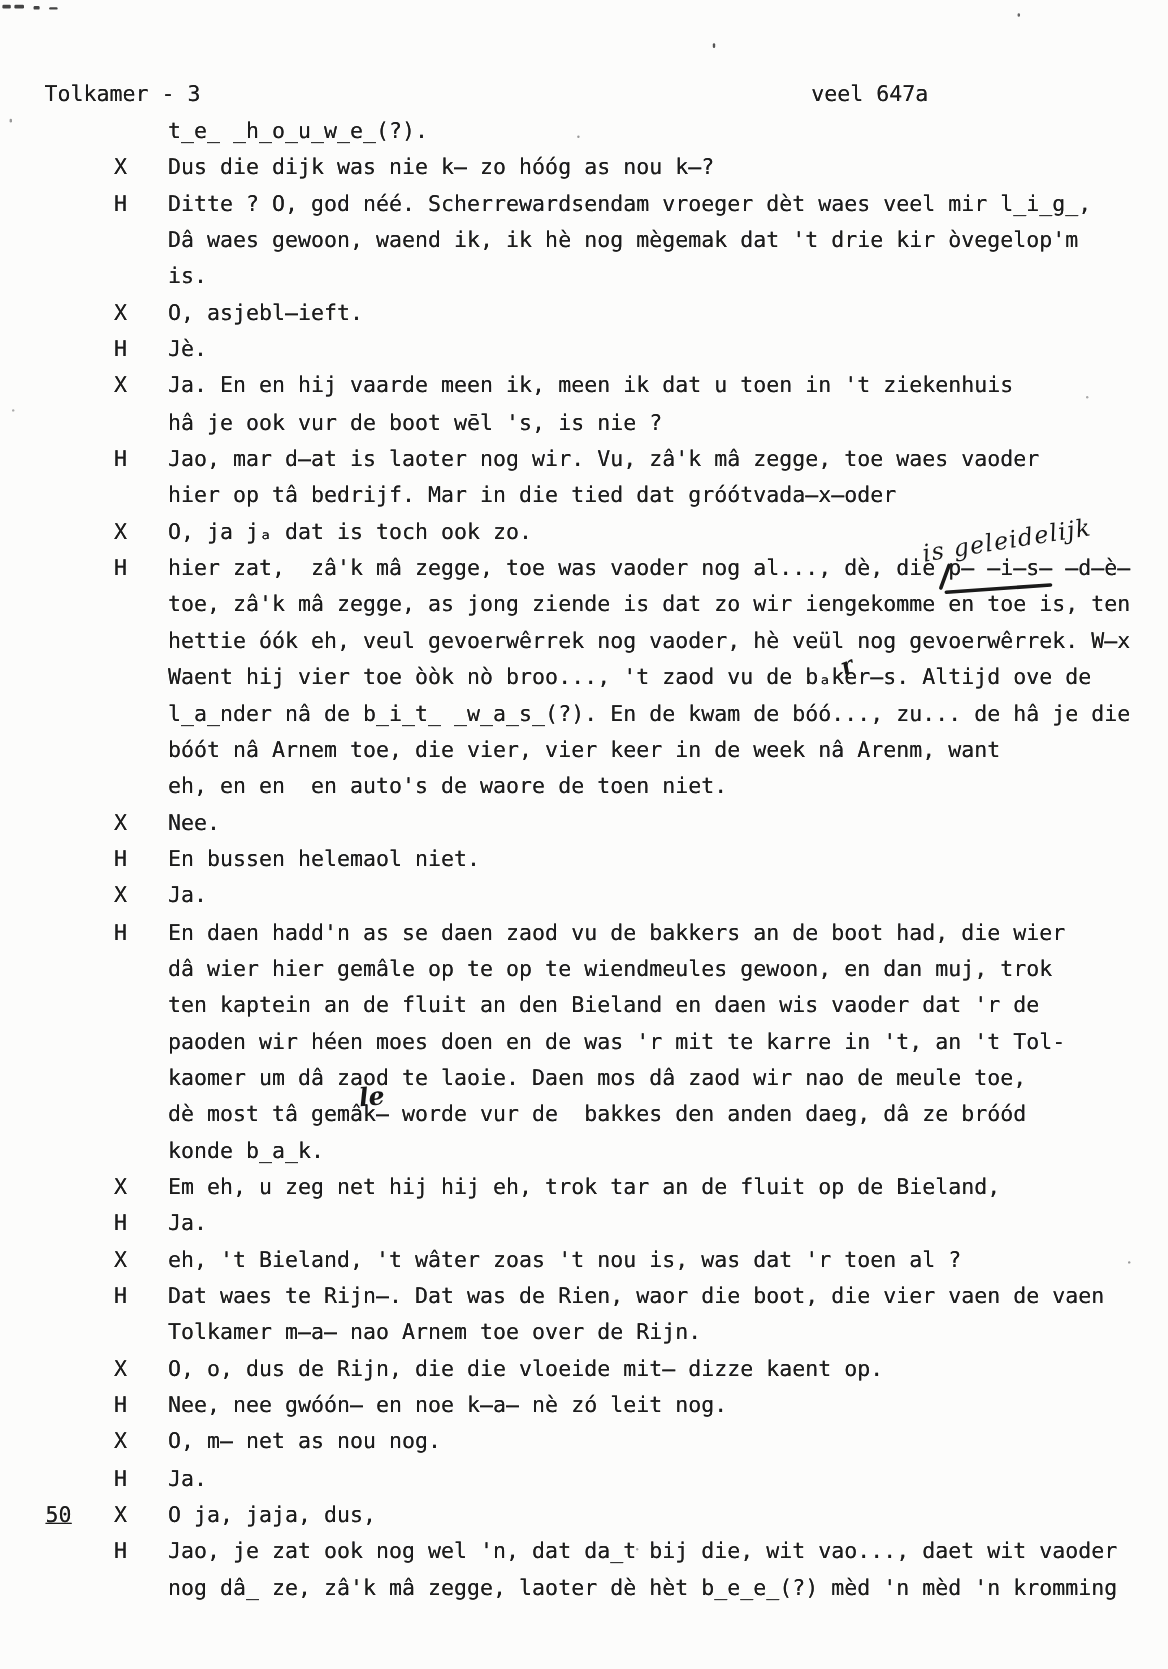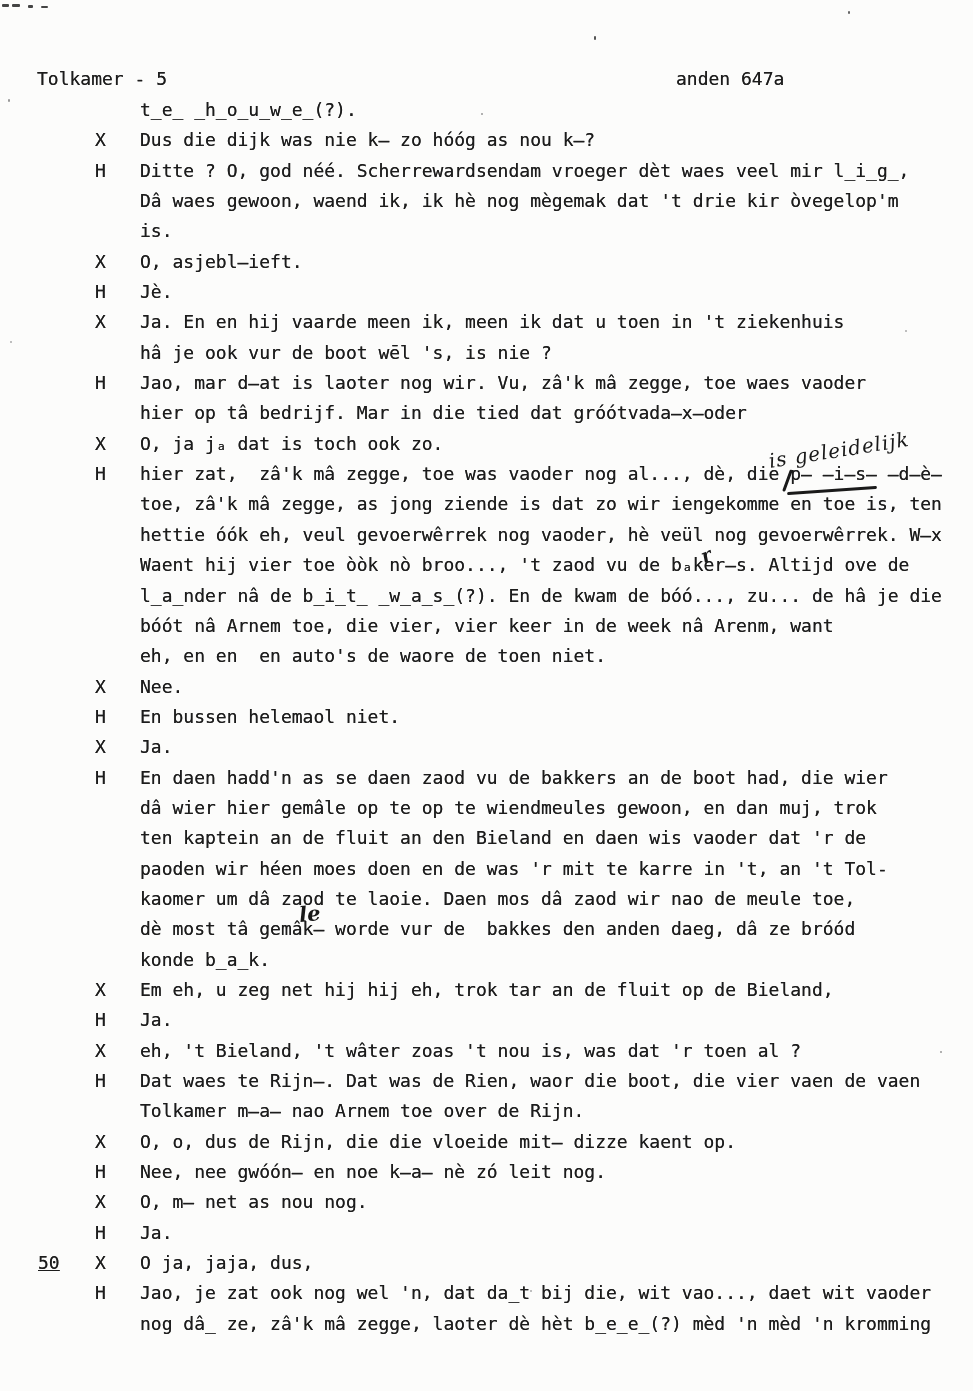--- a/index.html
+++ b/index.html
@@ -71,22 +71,22 @@
   <div class="speck sp4"></div>
   <div class="speck sp5"></div>
   <div class="speck sp6"></div>
   <div class="speck sp7"></div>
   <div class="speck sp8"></div>
   <div class="speck sp9"></div>
   <div class="speck sp10"></div>
   <div class="speck sp11"></div>
   <div class="speck sp12"></div>
 
-  <span class="typed header-left">Tolkamer - 5</span>
-  <span class="typed header-right">anden 647a</span>
+  <span class="typed header-left">Tolkamer - 3</span>
+  <span class="typed header-right">veel 647a</span>
 
   <div id="lines" class="typed"><div class="line"><span class="num"></span><span class="speaker"></span><span class="text">t̲e̲ ̲h̲o̲u̲w̲e̲(?).</span></div><div class="line"><span class="num"></span><span class="speaker">X</span><span class="text">Dus die dijk was nie k̶ zo hóóg as nou k̶?</span></div><div class="line"><span class="num"></span><span class="speaker">H</span><span class="text">Ditte ? O, god néé. Scherrewardsendam vroeger dèt waes veel mir l̲i̲g̲,</span></div><div class="line"><span class="num"></span><span class="speaker"></span><span class="text">Dâ waes gewoon, waend ik, ik hè nog mègemak dat 't drie kir òvegelop'm</span></div><div class="line"><span class="num"></span><span class="speaker"></span><span class="text">is.</span></div><div class="line"><span class="num"></span><span class="speaker">X</span><span class="text">O, asjebl̶ieft.</span></div><div class="line"><span class="num"></span><span class="speaker">H</span><span class="text">Jè.</span></div><div class="line"><span class="num"></span><span class="speaker">X</span><span class="text">Ja. En en hij vaarde meen ik, meen ik dat u toen in 't ziekenhuis</span></div><div class="line"><span class="num"></span><span class="speaker"></span><span class="text">hâ je ook vur de boot wēl 's, is nie ?</span></div><div class="line"><span class="num"></span><span class="speaker">H</span><span class="text">Jao, mar d̶at is laoter nog wir. Vu, zâ'k mâ zegge, toe waes vaoder</span></div><div class="line"><span class="num"></span><span class="speaker"></span><span class="text">hier op tâ bedrijf. Mar in die tied dat gróótvada̶x̶oder</span></div><div class="line"><span class="num"></span><span class="speaker">X</span><span class="text">O, ja jₐ dat is toch ook zo.</span></div><div class="line"><span class="num"></span><span class="speaker">H</span><span class="text">hier zat,  zâ'k mâ zegge, toe was vaoder nog al..., dè, die p̶ ̶i̶s̶ ̶d̶è̶</span></div><div class="line"><span class="num"></span><span class="speaker"></span><span class="text">toe, zâ'k mâ zegge, as jong ziende is dat zo wir iengekomme en toe is, ten</span></div><div class="line"><span class="num"></span><span class="speaker"></span><span class="text">hettie óók eh, veul gevoerwêrrek nog vaoder, hè veül nog gevoerwêrrek. W̶x</span></div><div class="line"><span class="num"></span><span class="speaker"></span><span class="text">Waent hij vier toe òòk nò broo..., 't zaod vu de bₐker̶s. Altijd ove de</span></div><div class="line"><span class="num"></span><span class="speaker"></span><span class="text">l̲a̲nder nâ de b̲i̲t̲ ̲w̲a̲s̲(?). En de kwam de bóó..., zu... de hâ je die</span></div><div class="line"><span class="num"></span><span class="speaker"></span><span class="text">bóót nâ Arnem toe, die vier, vier keer in de week nâ Arenm, want</span></div><div class="line"><span class="num"></span><span class="speaker"></span><span class="text">eh, en en  en auto's de waore de toen niet.</span></div><div class="line"><span class="num"></span><span class="speaker">X</span><span class="text">Nee.</span></div><div class="line"><span class="num"></span><span class="speaker">H</span><span class="text">En bussen helemaol niet.</span></div><div class="line"><span class="num"></span><span class="speaker">X</span><span class="text">Ja.</span></div><div class="line"><span class="num"></span><span class="speaker">H</span><span class="text">En daen hadd'n as se daen zaod vu de bakkers an de boot had, die wier</span></div><div class="line"><span class="num"></span><span class="speaker"></span><span class="text">dâ wier hier gemâle op te op te wiendmeules gewoon, en dan muj, trok</span></div><div class="line"><span class="num"></span><span class="speaker"></span><span class="text">ten kaptein an de fluit an den Bieland en daen wis vaoder dat 'r de</span></div><div class="line"><span class="num"></span><span class="speaker"></span><span class="text">paoden wir héen moes doen en de was 'r mit te karre in 't, an 't Tol-</span></div><div class="line"><span class="num"></span><span class="speaker"></span><span class="text">kaomer um dâ zaod te laoie. Daen mos dâ zaod wir nao de meule toe,</span></div><div class="line"><span class="num"></span><span class="speaker"></span><span class="text">dè most tâ gemâk̶ worde vur de  bakkes den anden daeg, dâ ze bróód</span></div><div class="line"><span class="num"></span><span class="speaker"></span><span class="text">konde b̲a̲k.</span></div><div class="line"><span class="num"></span><span class="speaker">X</span><span class="text">Em eh, u zeg net hij hij eh, trok tar an de fluit op de Bieland,</span></div><div class="line"><span class="num"></span><span class="speaker">H</span><span class="text">Ja.</span></div><div class="line"><span class="num"></span><span class="speaker">X</span><span class="text">eh, 't Bieland, 't wâter zoas 't nou is, was dat 'r toen al ?</span></div><div class="line"><span class="num"></span><span class="speaker">H</span><span class="text">Dat waes te Rijn̶. Dat was de Rien, waor die boot, die vier vaen de vaen</span></div><div class="line"><span class="num"></span><span class="speaker"></span><span class="text">Tolkamer m̶a̶ nao Arnem toe over de Rijn.</span></div><div class="line"><span class="num"></span><span class="speaker">X</span><span class="text">O, o, dus de Rijn, die die vloeide mit̶ dizze kaent op.</span></div><div class="line"><span class="num"></span><span class="speaker">H</span><span class="text">Nee, nee gwóón̶ en noe k̶a̶ nè zó leit nog.</span></div><div class="line"><span class="num"></span><span class="speaker">X</span><span class="text">O, m̶ net as nou nog.</span></div><div class="line"><span class="num"></span><span class="speaker">H</span><span class="text">Ja.</span></div><div class="line"><span class="num">50</span><span class="speaker">X</span><span class="text">O ja, jaja, dus,</span></div><div class="line"><span class="num"></span><span class="speaker">H</span><span class="text">Jao, je zat ook nog wel 'n, dat da̲t bij die, wit vao..., daet wit vaoder</span></div><div class="line"><span class="num"></span><span class="speaker"></span><span class="text">nog dâ̲ ze, zâ'k mâ zegge, laoter dè hèt b̲e̲e̲(?) mèd 'n mèd 'n kromming</span></div></div>
 
   <span class="hand hand-gel">is geleidelijk</span>
   <div class="hand-strike"></div>
   <div class="hand-slash"></div>
   <span class="hand hand-le">le</span>
   <span class="hand hand-r">r</span>
 </div>
 

